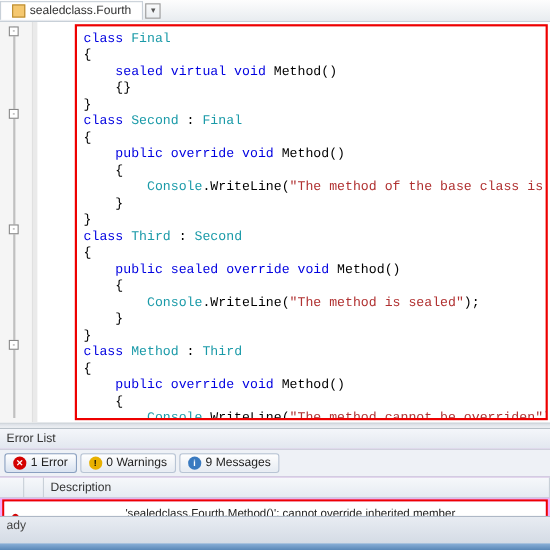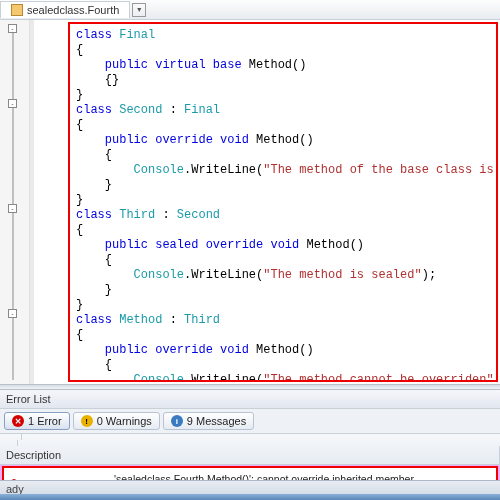--- a/index.html
+++ b/index.html
@@ -23,26 +23,26 @@
 .divider { height: 6px; background: linear-gradient(#d8dde4,#f0f2f5); border-top: 1px solid #b8c0c8; border-bottom: 1px solid #b8c0c8; }
 .errpanel { background: #f0abfc; }
 .errtitle { padding: 3px 6px; font-size: 11px; color: #333; background: linear-gradient(#f4f6fa,#e2e7ef); border-bottom: 1px solid #c8d0d8; }
 .errtabs { display: flex; gap: 3px; padding: 3px 4px; background: #eef1f6; }
 .errtab { display: flex; align-items: center; gap: 4px; padding: 2px 7px; border: 1px solid #b8c4d4; background: linear-gradient(#fefefe,#e6ebf2); border-radius: 3px; font-size: 11px; color: #222; }
 .errtab.active { background: linear-gradient(#fff,#d8e2f0); border-color: #8aa0c0; }
 .cir { width: 12px; height: 12px; border-radius: 50%; display: flex; align-items: center; justify-content: center; font-size: 8px; font-weight: bold; color: #fff; }
 .cir.err { background: #d40000; }
 .cir.warn { background: #e8b000; color: #000; }
 .cir.msg { background: #3a7ac0; }
-.errhdr { display: flex; background: linear-gradient(#f6f8fb,#e6ebf2); border-top: 1px solid #c8d0d8; border-bottom: 1px solid #c8d0d8; font-size: 11px; color: #333; flex-direction: column; }
+.errhdr { display: flex; background: linear-gradient(#f6f8fb,#e6ebf2); border-top: 1px solid #c8d0d8; border-bottom: 1px solid #c8d0d8; font-size: 11px; color: #333; }
 .errhdr > div { padding: 3px 6px; border-right: 1px solid #c8d0d8; }
 .errrow-wrap { border: 2px solid #e00; margin: 1px 2px; }
 .errrow { display: flex; align-items: center; background: #fff; font-size: 10.5px; color: #222; }
 .errrow > div { padding: 5px 6px; }
-.status { position: absolute; bottom: 0; left: 0; right: 0; height: 20px; background: linear-gradient(#e8ecf2,#cfd7e2); border-top: 1px solid #aeb8c6; font-size: 11px; color: #444; padding: 2px 6px; }
+.status { position: absolute; bottom: 0; left: 0; right: 0; height: 31px; background: linear-gradient(#e8ecf2,#cfd7e2); border-top: 1px solid #aeb8c6; font-size: 11px; color: #444; padding: 2px 6px; }
 .taskbar { position: absolute; bottom: 0; left: 0; right: 0; height: 6px; background: linear-gradient(#8ab0d8,#5a88b8); }
 </style>
 </head>
 <body>
 
 <div class="tabbar">
   <div class="tab active">
     <span class="fileicon"></span>
     <span>sealedclass.Fourth</span>
   </div>
@@ -53,21 +53,21 @@
   <div class="gutter">
     <div class="outline"></div>
     <div class="outline-box" style="top:4px">-</div>
     <div class="outline-box" style="top:79px">-</div>
     <div class="outline-box" style="top:184px">-</div>
     <div class="outline-box" style="top:289px">-</div>
   </div>
   <div class="gutter2"></div>
   <div class="code"><span class="kw">class</span> <span class="typ">Final</span>
 {
-    <span class="kw">public virtual base</span> <span>Method</span>()
+    <span class="kw">sealed virtual void</span> <span>Method</span>()
     {}
 }
 <span class="kw">class</span> <span class="typ">Second</span> : <span class="typ">Final</span>
 {
     <span class="kw">public override void</span> <span>Method</span>()
     {
         <span class="typ">Console</span><span>.WriteLine(</span><span class="str">"The method of the base class is overriden"</span>);
     }
 }
 <span class="kw">class</span> <span class="typ">Third</span> : <span class="typ">Second</span>

